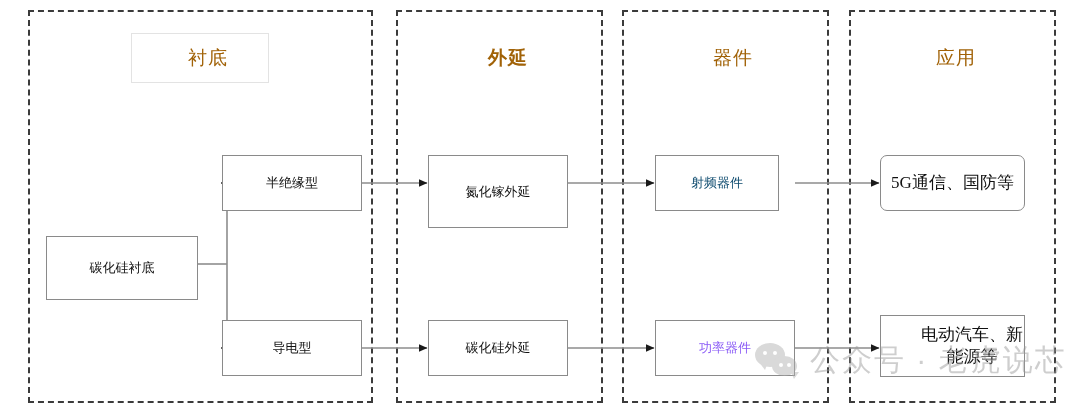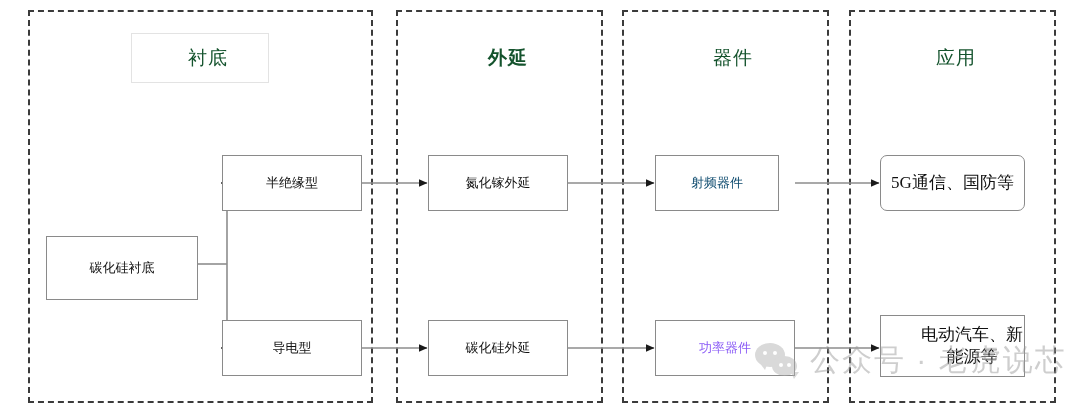--- a/index.html
+++ b/index.html
@@ -16,21 +16,21 @@
     position:absolute;
     border:2px dashed #3b3b3b;
     box-sizing:border-box;
     background:transparent;
   }
 
   
   .col-head{
     position:absolute;
     display:flex;align-items:center;justify-content:center;
-    font-size:19px;color:#14532d;
+    font-size:19px;color:#a16207;
     font-family:"Liberation Serif","DejaVu Serif",serif;
     letter-spacing:1px;
     box-sizing:border-box;
     padding-left:16px;
   }
   .col-head.boxed{
     border:1px solid #e3e3e3;
     background:#ffffff;
   }
 
@@ -123,21 +123,21 @@
   </svg>
 
   <div class="col-head boxed" id="head-0" style="left: 131px; top: 33px; width: 138px; height: 50px;">衬底</div>
   <div class="col-head" id="head-1" style="left: 430px; top: 36px; width: 140px; height: 44px; font-weight: bold;">外延</div>
   <div class="col-head" id="head-2" style="left: 655px; top: 36px; width: 140px; height: 44px;">器件</div>
   <div class="col-head" id="head-3" style="left: 878px; top: 36px; width: 140px; height: 44px;">应用</div>
 
   <div class="node" id="node-0" style="left: 46px; top: 236px; width: 152px; height: 64px; border-color: rgb(138, 138, 138); color: rgb(17, 17, 17);">碳化硅衬底</div>
   <div class="node" id="node-1" style="left: 222px; top: 155px; width: 140px; height: 56px; border-color: rgb(138, 138, 138); color: rgb(17, 17, 17);">半绝缘型</div>
   <div class="node" id="node-2" style="left: 222px; top: 320px; width: 140px; height: 56px; border-color: rgb(138, 138, 138); color: rgb(17, 17, 17);">导电型</div>
-  <div class="node" id="node-3" style="left: 428px; top: 155px; width: 140px; height: 56px; border-color: rgb(138, 138, 138); color: rgb(17, 17, 17);">氮化镓外延</div>
+  <div class="node" id="node-3" style="left: 428px; top: 155px; width: 140px; height: 73px; border-color: rgb(138, 138, 138); color: rgb(17, 17, 17);">氮化镓外延</div>
   <div class="node" id="node-4" style="left: 428px; top: 320px; width: 140px; height: 56px; border-color: rgb(138, 138, 138); color: rgb(17, 17, 17);">碳化硅外延</div>
   <div class="node" id="node-5" style="left: 655px; top: 155px; width: 124px; height: 56px; border-color: rgb(138, 138, 138); color: #0c4a6e; text-align: right;">射频器件</div>
   <div class="node" id="node-6" style="left: 655px; top: 320px; width: 140px; height: 56px; border-color: rgb(138, 138, 138); color: #8b5cf6;">功率器件</div>
   <div class="node two-line" id="node-7" style="left: 880px; top: 155px; width: 145px; height: 56px; border-color: rgb(138, 138, 138); color: rgb(17, 17, 17); border-radius: 7px;">5G通信、国防等</div>
   <div class="node two-line" id="node-8" style="left: 880px; top: 315px; width: 145px; height: 62px; border-color: rgb(138, 138, 138); color: rgb(17, 17, 17); padding-left: 39px;">电动汽车、新能源等</div>
 
   <div id="watermark">
     <div class="wx-logo">
       <div class="b1"></div>
         <div class="tail1"></div>

